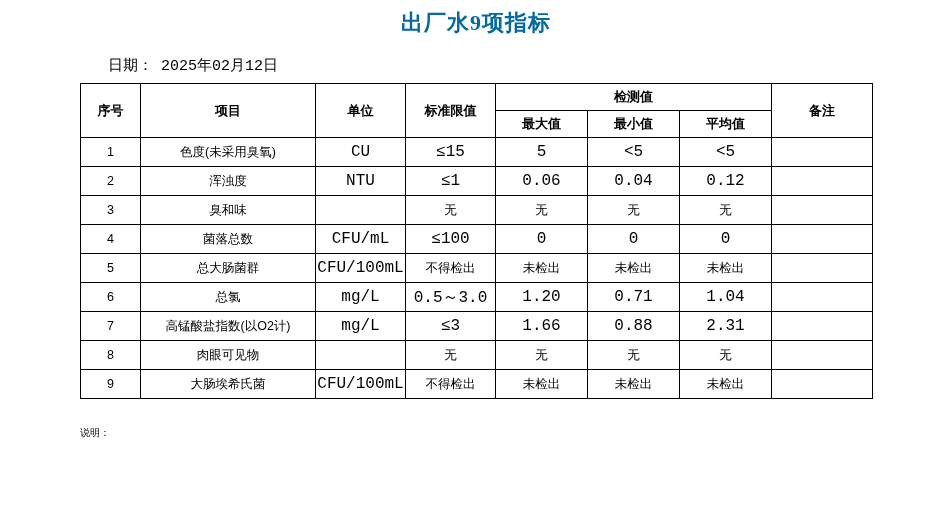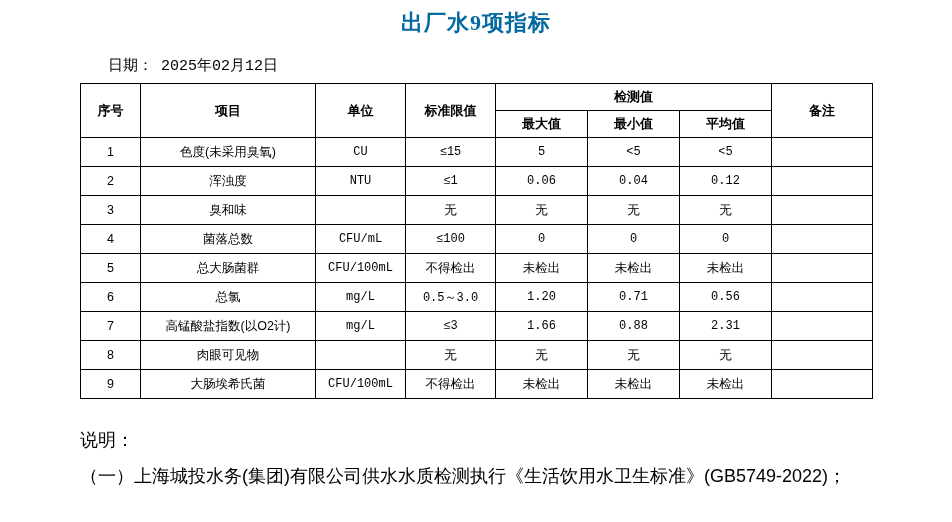--- a/index.html
+++ b/index.html
@@ -64,25 +64,25 @@
   .col-limit { width: 90px; }
   .col-val { width: 92px; }
   .col-note { width: 101px; }
 
   td.left-cell {
     text-align: left;
     padding-left: 12px;
   }
   .mono {
     font-family: "Liberation Mono", monospace;
-    font-size: 12px;
+    font-size: 16px;
   }
   .notes {
     margin: 24px 0 0 80px;
-    font-size: 18px;
+    font-size: 10px;
     line-height: 1.9;
   }
   .notes .notes-title {
     margin-bottom: 2px;
   }
   .notes .note-line {
     white-space: nowrap;
   }
 </style>
 </head>
@@ -173,21 +173,21 @@
         <td>未检出</td>
         <td></td>
       </tr>
       <tr>
         <td>6</td>
         <td class="left-cell">总氯</td>
         <td class="left-cell mono">mg/L</td>
         <td class="mono">0.5～3.0</td>
         <td class="mono">1.20</td>
         <td class="mono">0.71</td>
-        <td class="mono">0.56</td>
+        <td class="mono">1.04</td>
         <td></td>
       </tr>
       <tr>
         <td>7</td>
         <td class="left-cell">高锰酸盐指数(以O2计)</td>
         <td class="left-cell mono">mg/L</td>
         <td class="mono">≤3</td>
         <td class="mono">1.66</td>
         <td class="mono">0.88</td>
         <td class="mono">2.31</td>
@@ -211,16 +211,15 @@
         <td>未检出</td>
         <td>未检出</td>
         <td>未检出</td>
         <td></td>
       </tr>
     </tbody>
   </table>
 
   <div class="notes">
     <div class="notes-title">说明：</div>
-    <div class="note-line">（一）上海城投水务(集团)有限公司供水水质检测执行《生活饮用水卫生标准》(GB5749-2022)；</div>
   </div>
 
 </div>
 
 </body></html>

